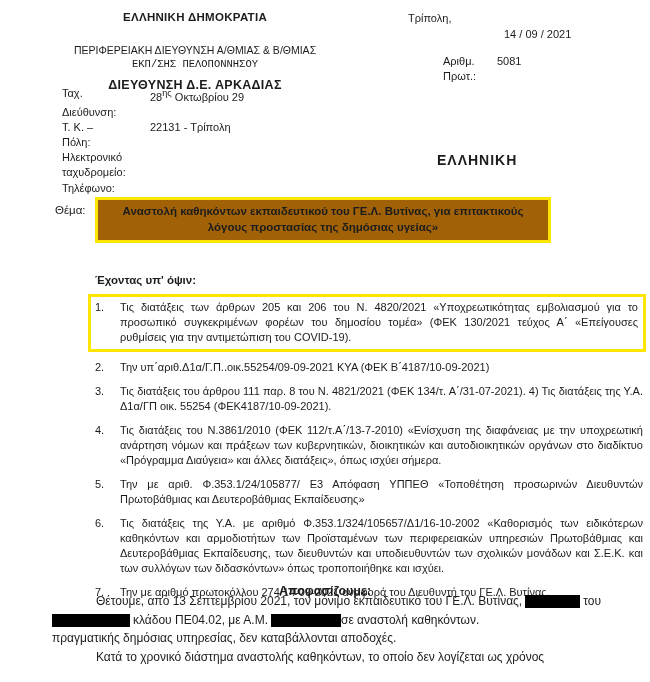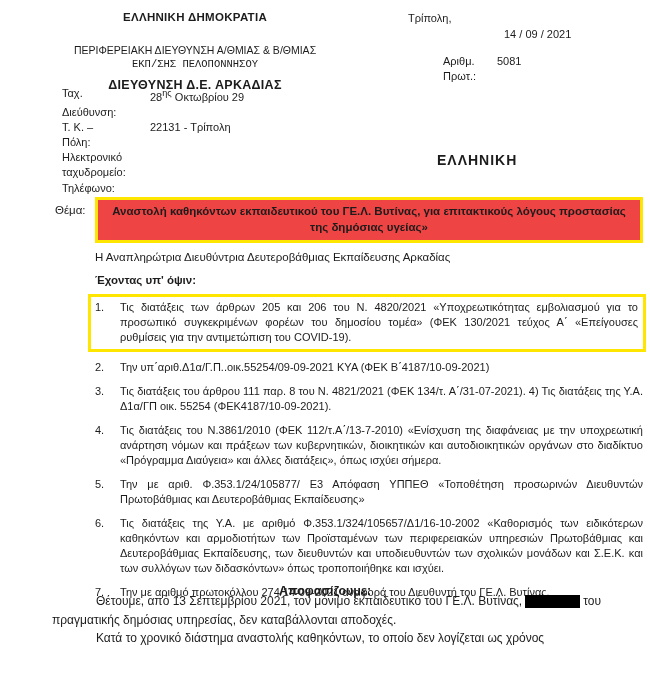--- a/index.html
+++ b/index.html
@@ -33,25 +33,25 @@
   .protnum{left:497px;top:55px;}
   .protlbl{left:443px;top:70px;}
   
   .contact{position:absolute;left:62px;top:86px;display:grid;grid-template-columns:88px auto;font-size:11px;line-height:15px;}
   .phone{left:62px;top:182px;}
   
   .apofasi{position:absolute;left:437px;top:152px;font-weight:bold;font-size:14px;letter-spacing:1px;}
   
   .subject-label{position:absolute;left:55px;top:204px;font-weight:normal;font-size:11.5px;}
   .subject-box{
-    position:absolute;left:95px;top:197px;width:548px;
+    position:absolute;left:95px;top:197px;width:456px;
     border:3px solid var(--highlight-border);
     padding:3px 8px 5px 8px;
     font-weight:bold;font-size:11.5px;line-height:16px;text-align:center;
-    background:#ef4444;
+    background:#a16207;
   }
   
   .issuer{position:absolute;left:95px;top:251px;font-size:11.5px;}
   .having{position:absolute;left:95px;top:274px;font-weight:bold;font-size:11.5px;}
   .list{position:absolute;left:95px;top:294px;width:548px;font-size:11px;line-height:15px;}
   .item{display:flex;margin-bottom:9px;}
   .item .num{width:25px;flex:0 0 25px;}
   .item .txt{flex:1;text-align:justify;}
   .hl-box{
     border:3px solid var(--highlight-border);
@@ -103,21 +103,20 @@
     <div>ταχυδρομείο:</div>
     <div></div>
   </div>
   <span class="abs phone">Τηλέφωνο:</span>
 
   <div class="apofasi">ΕΛΛΗΝΙΚΗ</div>
 
   <div class="subject-label">Θέμα:</div>
   <div class="subject-box">Αναστολή καθηκόντων εκπαιδευτικού του ΓΕ.Λ. Βυτίνας, για επιτακτικούς λόγους προστασίας της δημόσιας υγείας»</div>
 
-  <div class="issuer">Η  Αναπληρώτρια Διευθύντρια Δευτεροβάθμιας Εκπαίδευσης Αρκαδίας</div>
   <div class="having">Έχοντας υπ' όψιν:</div>
 
   <div class="list">
     <div class="hl-box">
       <div class="item">
         <span class="num">1.</span>
         <div class="txt">Τις διατάξεις των άρθρων 205 και 206 του Ν. 4820/2021 «Υποχρεωτικότητας εμβολιασμού για το προσωπικό συγκεκριμένων φορέων του δημοσίου τομέα» (ΦΕΚ 130/2021 τεύχος Α΄ «Επείγουσες ρυθμίσεις για την αντιμετώπιση του COVID-19).</div>
       </div>
     </div>
     <div class="item">
@@ -143,17 +142,18 @@
     <div class="item">
       <span class="num">7.</span>
       <div class="txt">Την με αριθμό πρωτοκόλλου 274/14-09-2021 αναφορά του Διευθυντή του ΓΕ.Λ. Βυτίνας.</div>
     </div>
   </div>
 
   <div class="decide">Αποφασίζουμε:</div>
 
   <div class="decision">
     <div class="dline indent"><span>Θέτουμε, από  13 Σεπτεμβρίου 2021, τον μόνιμο εκπαιδευτικό του ΓΕ.Λ.  Βυτίνας,</span><span class="redact r1"></span><span>του</span></div>
+    <div class="dline"><span class="redact r2"></span><span>κλάδου ΠΕ04.02, με Α.Μ.</span><span class="redact r3"></span><span>σε αναστολή καθηκόντων.</span></div>
     <div class="dline">πραγματικής  δημόσιας υπηρεσίας, δεν καταβάλλονται αποδοχές.</div>
     <div class="dline indent">Κατά το χρονικό διάστημα αναστολής καθηκόντων, το οποίο δεν λογίζεται ως χρόνος</div>
   </div>
 
 </div>
 
 </body></html>

